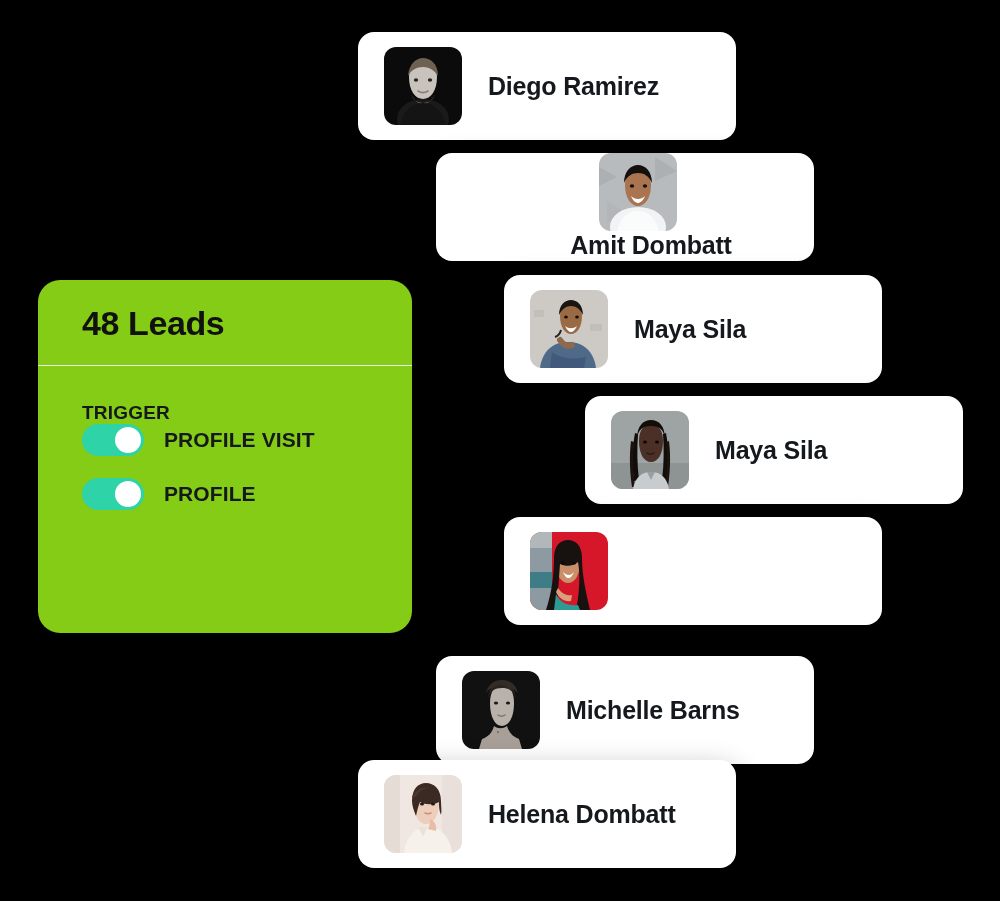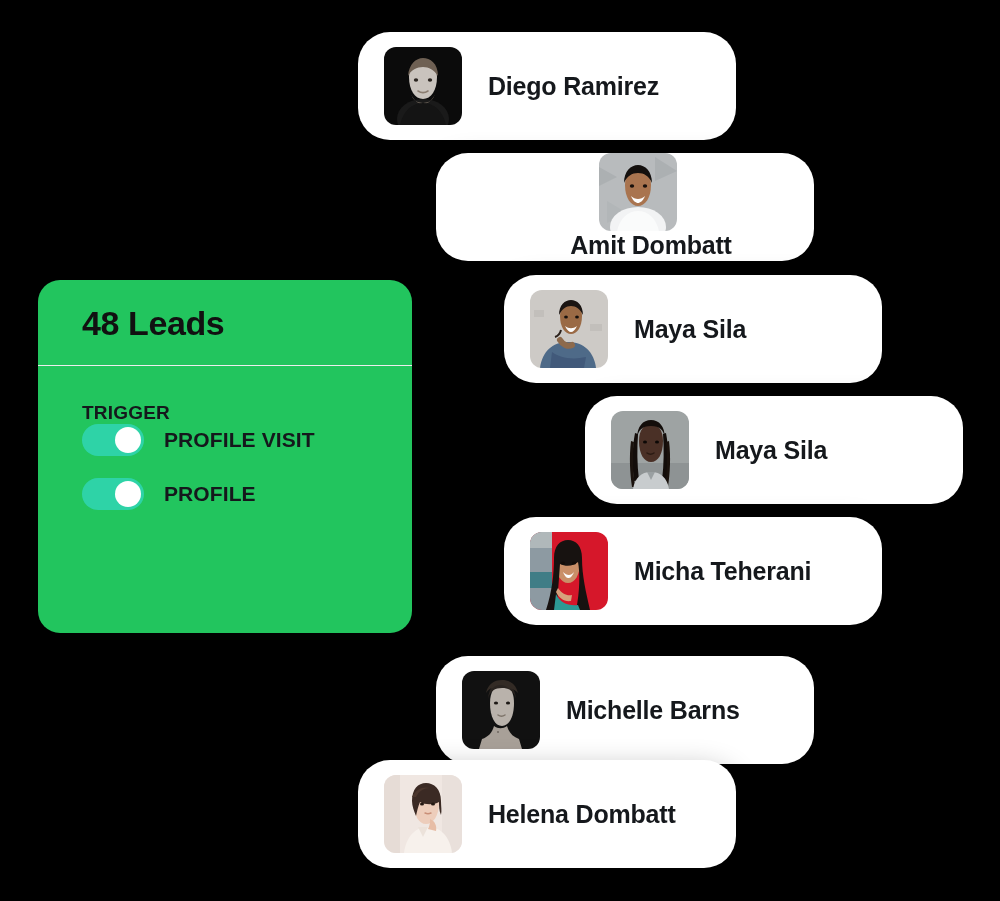--- a/index.html
+++ b/index.html
@@ -22,21 +22,21 @@
     background: #000000;
   }
 
   
   .leads-card {
     position: absolute;
     left: 38px;
     top: 280px;
     width: 374px;
     height: 353px;
-    background: #22c55e;
+    background: #84cc16;
     border-radius: 22px;
     box-shadow: 0 10px 34px rgba(0,0,0,0.35);
     box-sizing: border-box;
   }
   .leads-header {
     height: 86px;
     display: flex;
     align-items: center;
     padding: 0 44px;
     box-sizing: border-box;
@@ -88,21 +88,21 @@
     letter-spacing: 0.1px;
     white-space: nowrap;
   }
 
   
   .person-card {
     position: absolute;
     width: 378px;
     height: 108px;
     background: #ffffff;
-    border-radius: 32px;
+    border-radius: 16px;
     box-shadow: 0 10px 30px rgba(0,0,0,0.32);
     display: flex;
     align-items: center;
     padding-left: 26px;
     box-sizing: border-box;
   }
   .avatar {
     width: 78px;
     height: 78px;
     border-radius: 12px;
@@ -231,21 +231,20 @@
         <rect y="0" width="22" height="16" fill="#b0b8ba"></rect>
         <path d="M26 30c0-11 5-17 12-17s12 6 12 17c0 13-5 21-12 21s-12-8-12-21z" fill="#c98f68"></path>
         <path d="M24 26c0-12 6-18 14-18s14 6 14 18c0 18 4 34 8 52H46c4-18 4-38 2-48-4 4-12 5-18 2-1 14-2 31-4 46H16c6-18 8-36 8-52z" fill="#171210"></path>
         <ellipse cx="33" cy="31" rx="2" ry="1.6" fill="#120c09"></ellipse>
         <ellipse cx="44" cy="31" rx="2" ry="1.6" fill="#120c09"></ellipse>
         <path d="M33 40c4 4 8 4 11 0-2 5-4 6-5.5 6S35 45 33 40z" fill="#fcfcfc"></path>
         <path d="M26 62c4 9 12 12 22 11l2 5H24z" fill="#2d9a94"></path>
         <path d="M28 56c4 6 9 8 14 7l-1 6c-7 1-12-3-15-9z" fill="#d6a17c"></path>
       </svg>
     </div>
-    <div class="person-name">Micha Teherani</div>
   </div>
 
   <div class="person-card" style="left:436px; top:656px;">
     <div class="avatar">
       <svg viewBox="0 0 78 78" preserveAspectRatio="xMidYMid slice">
         <rect width="78" height="78" fill="#111111"></rect>
         <path d="M28 32c0-12 5-18 12-18s12 6 12 18c0 14-5 23-12 23s-12-9-12-23z" fill="#b9b2ab"></path>
         <path d="M26 28c1-12 7-18 14-18s13 6 14 18c-2-8-7-11-14-11s-12 3-14 11z" fill="#2a2420"></path>
         <path d="M24 22c2-9 8-13 16-13s14 4 16 13c-3-3-6-5-9-4-4-5-12-5-16-1-3 0-5 2-7 5z" fill="#332b25"></path>
         <ellipse cx="34" cy="32" rx="2.1" ry="1.6" fill="#1d1815"></ellipse>

